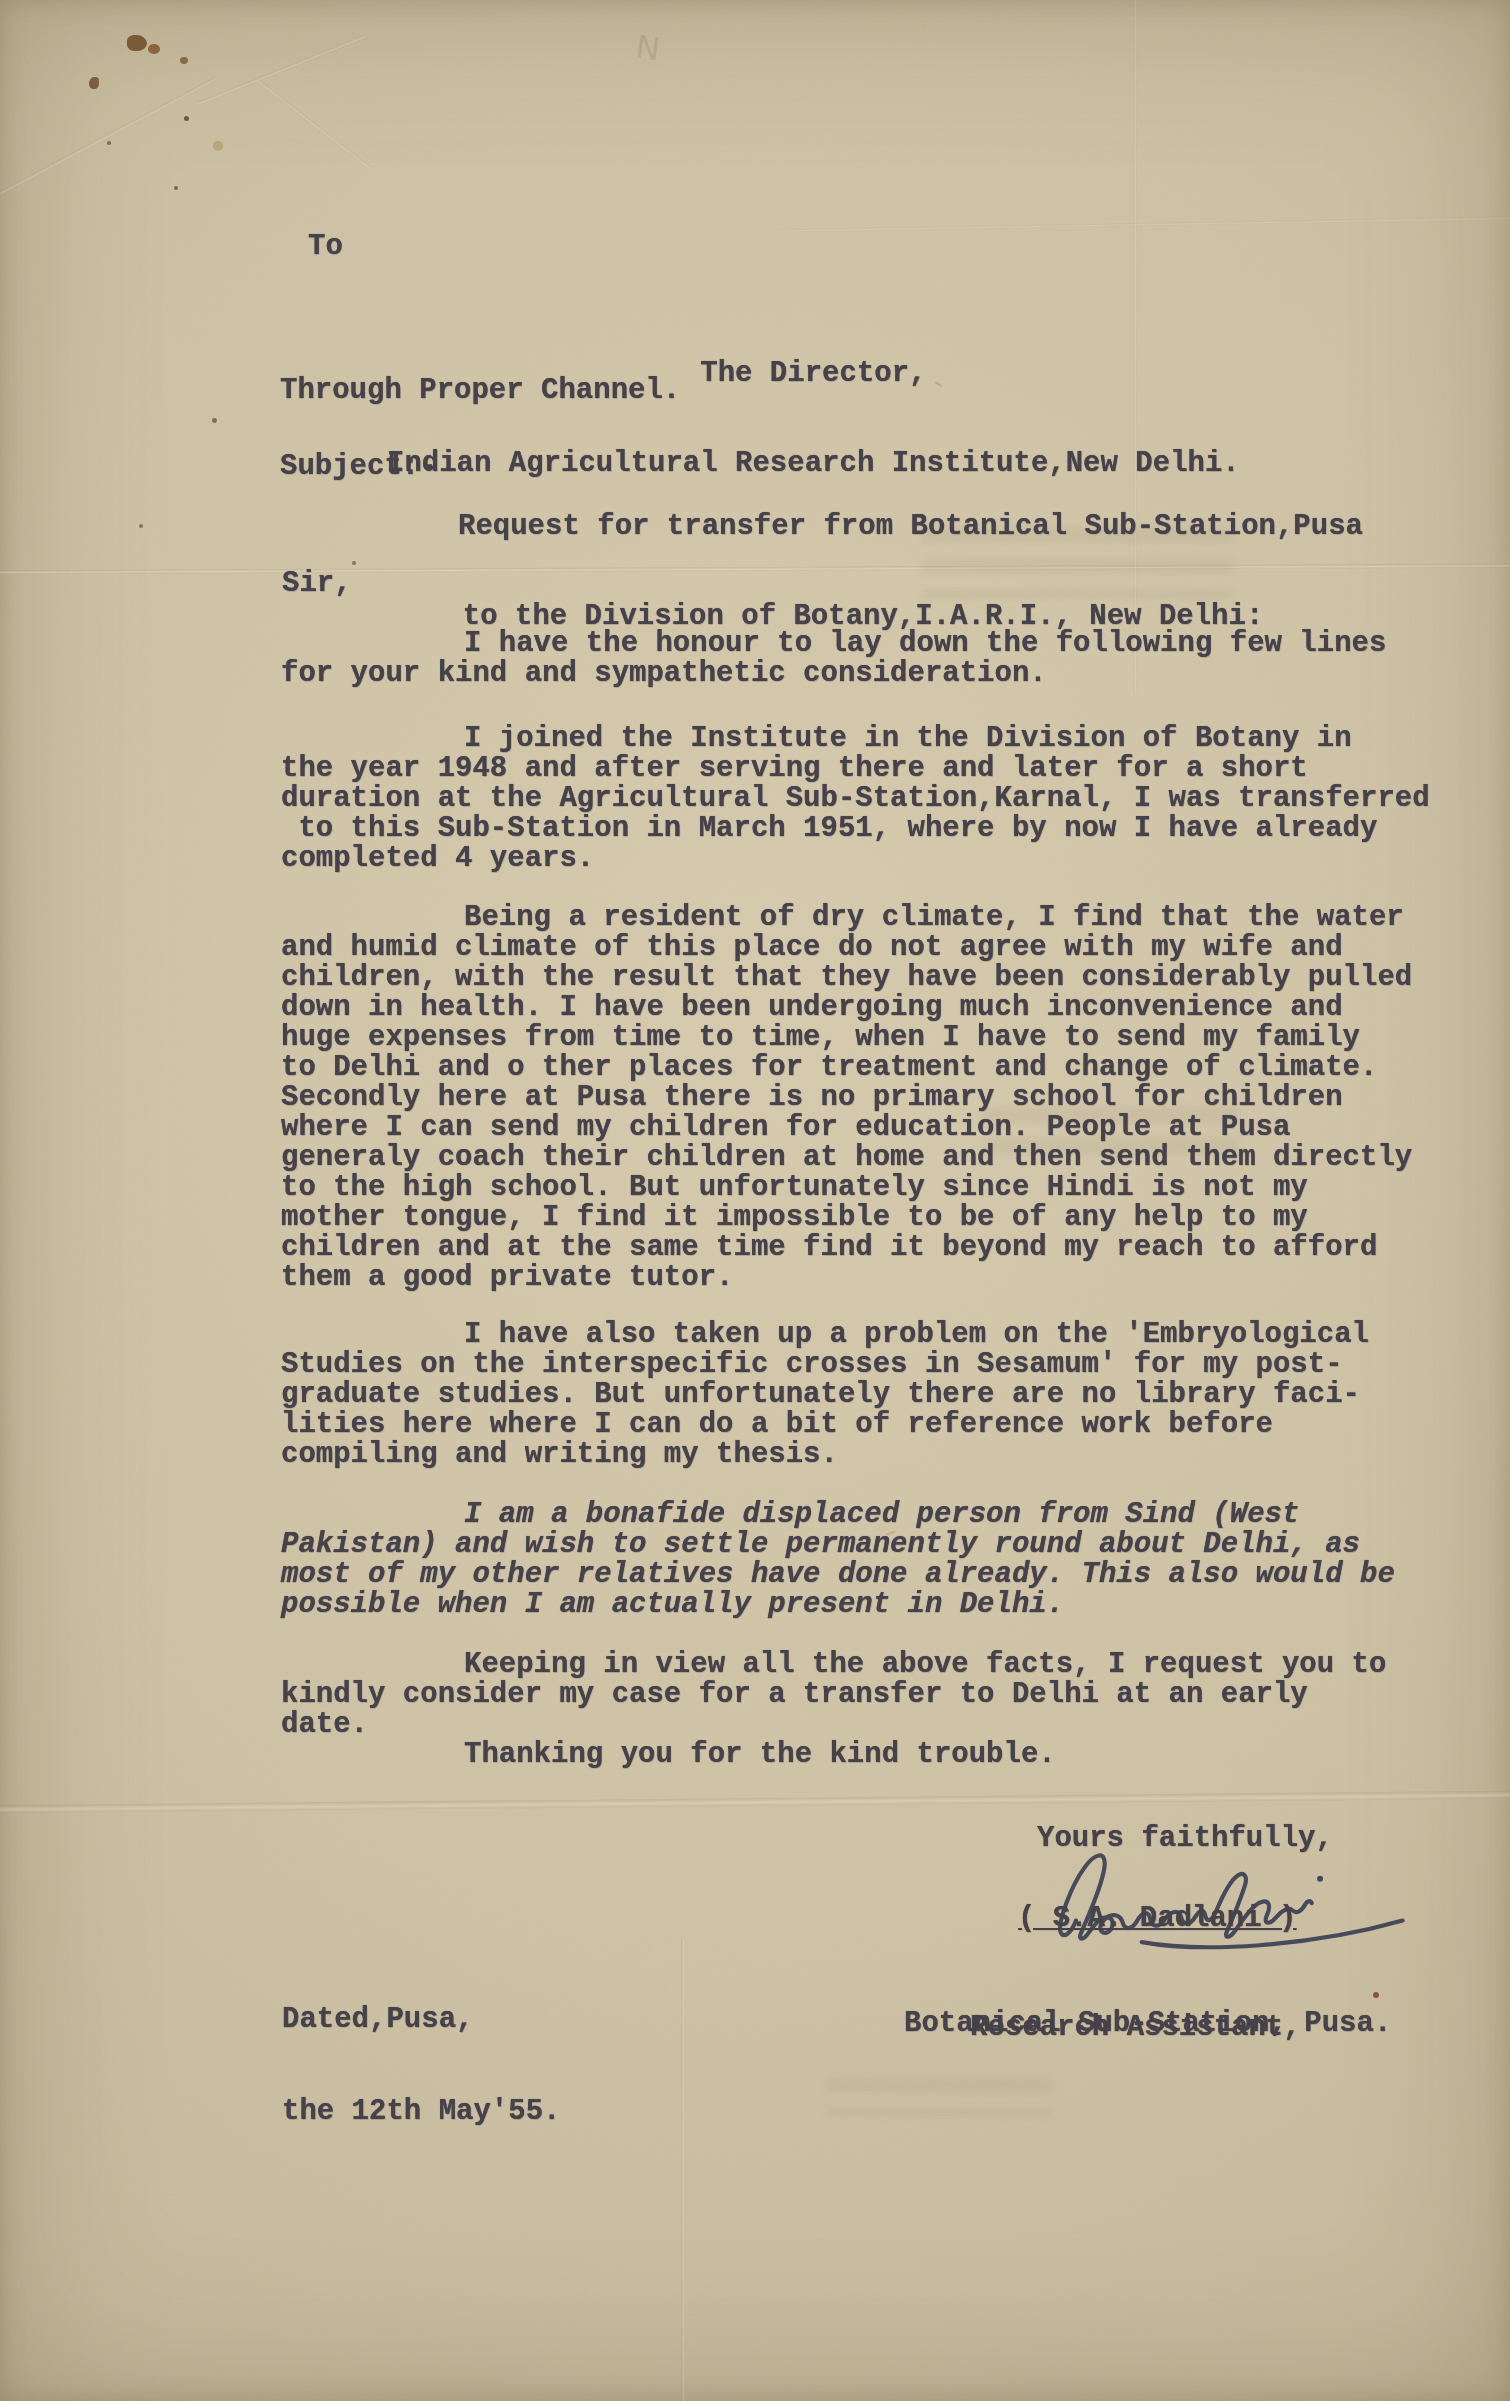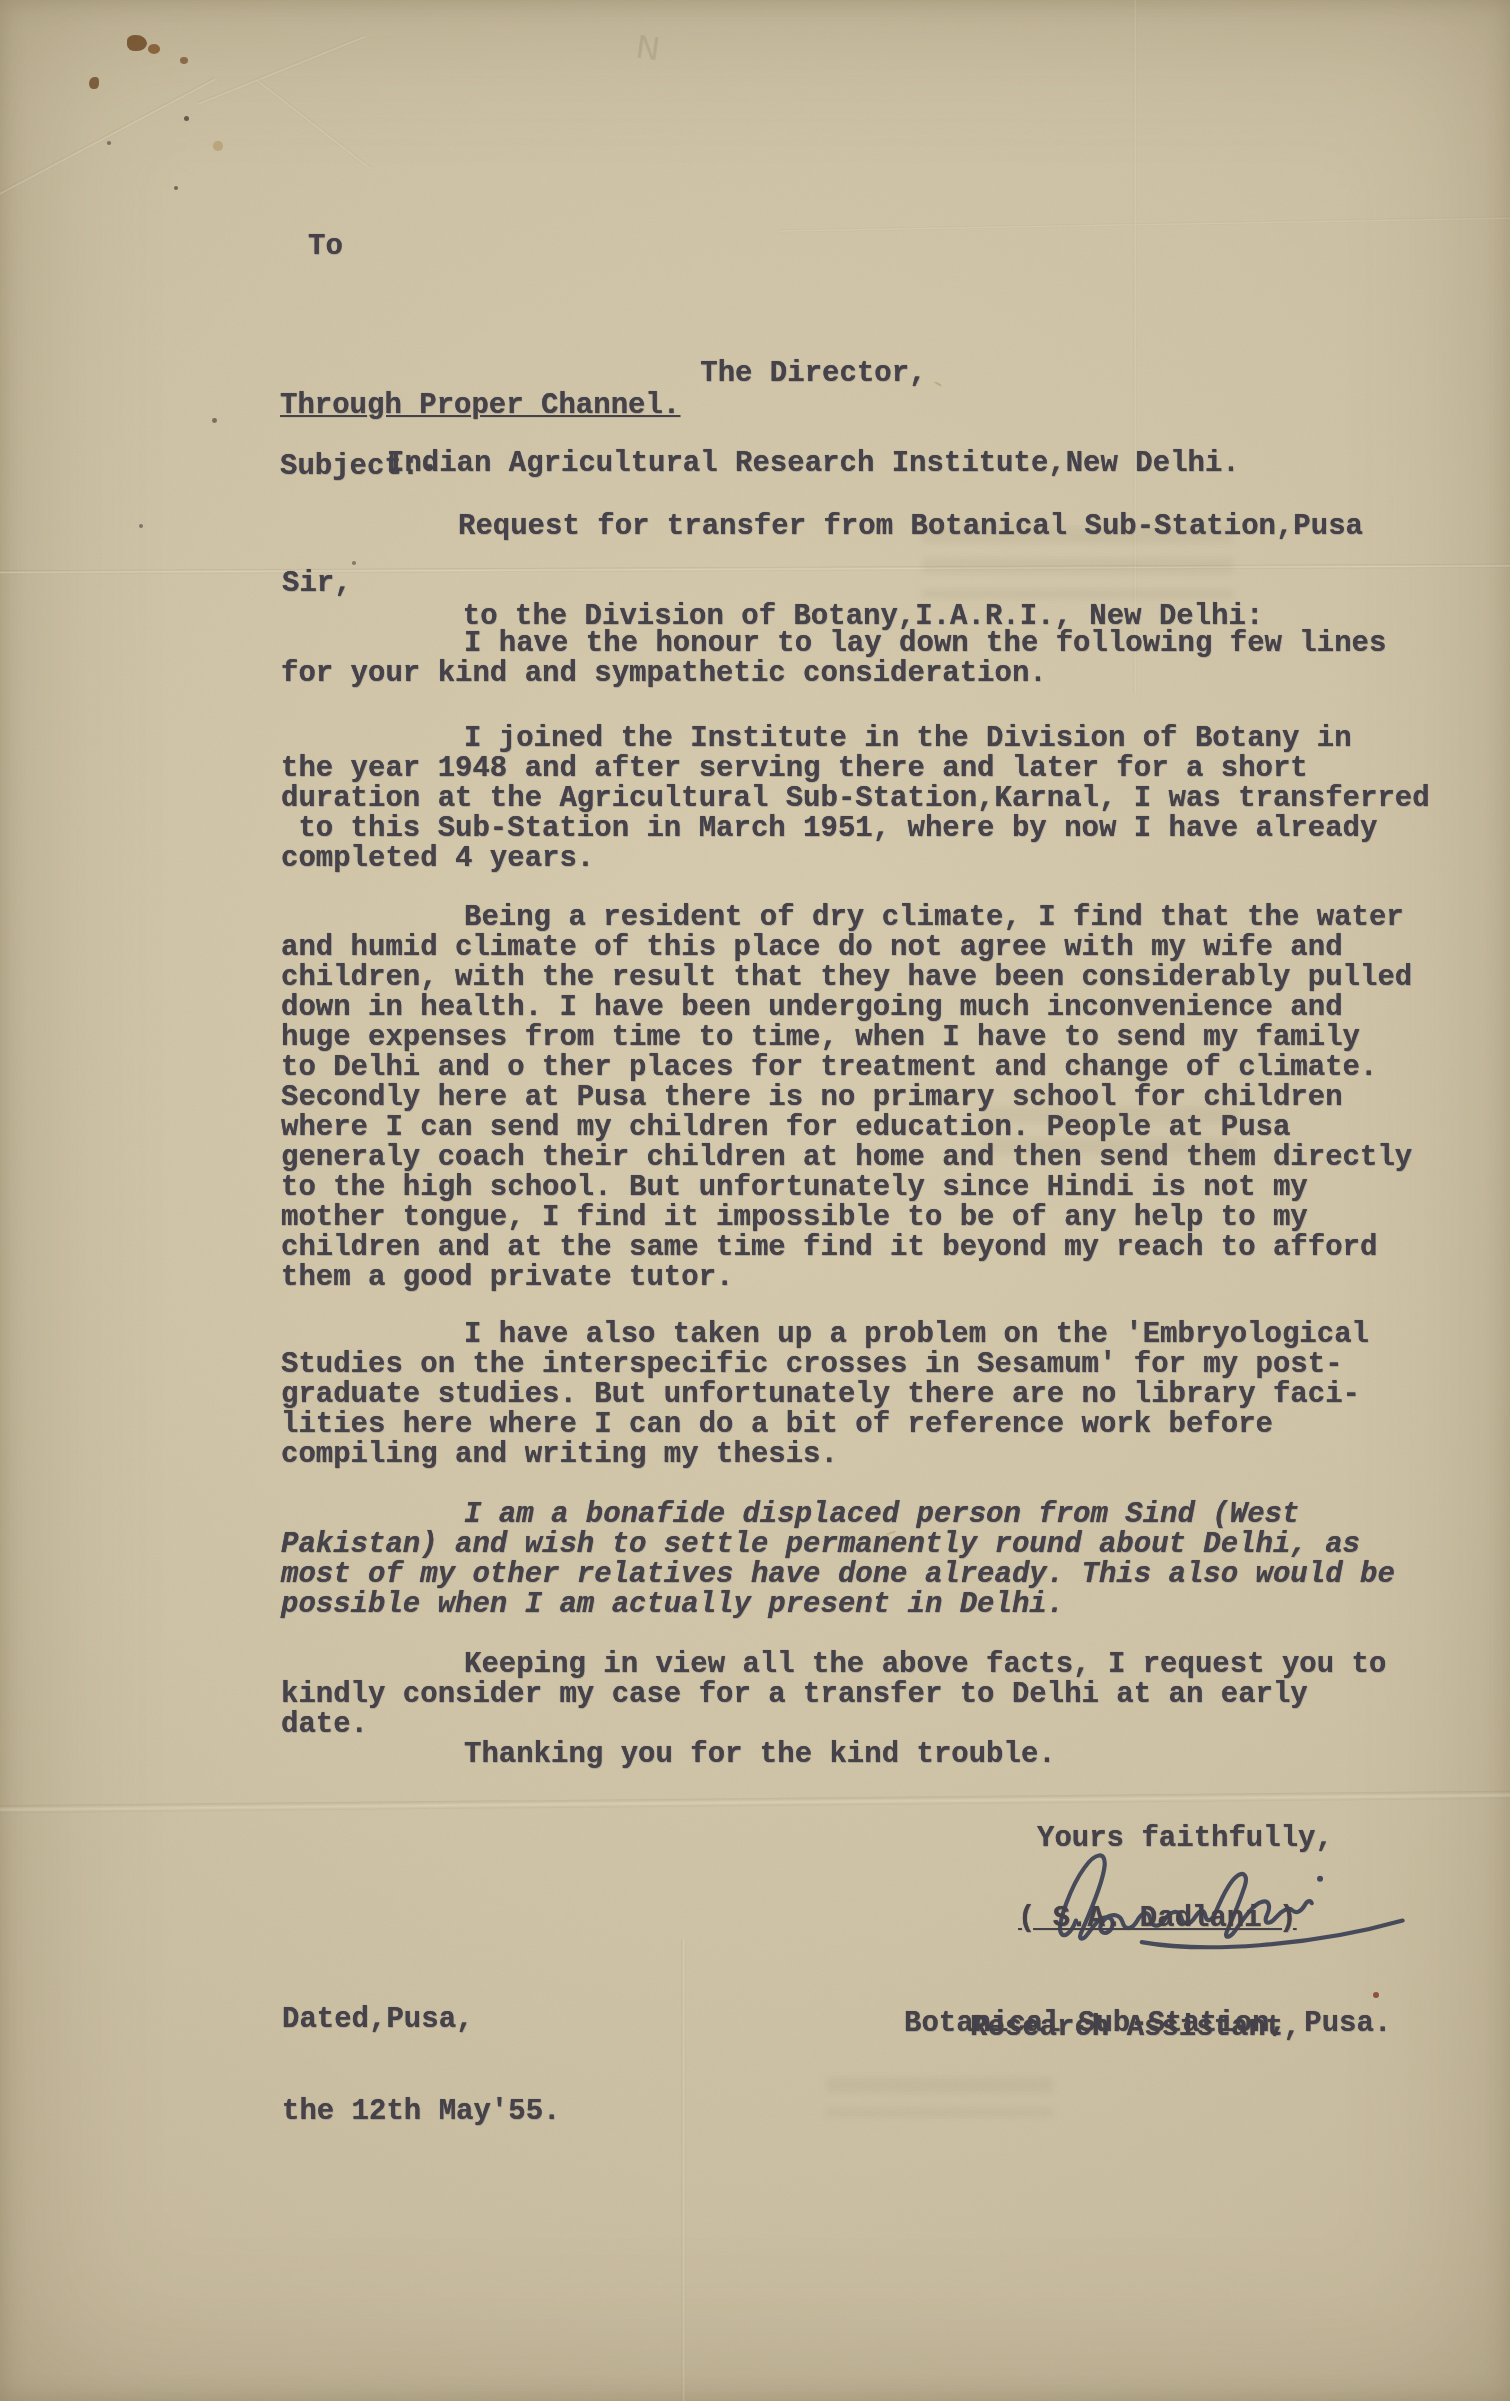--- a/index.html
+++ b/index.html
@@ -90,21 +90,21 @@
   <div class="ghost" style="left:826px;top:2077px;width:227px;height:40px;"></div>
   <div class="pencil" style="left:636px;top:29px;">N</div>
 
   <div class="tw soft" style="left:280px;top:232px;margin-left:28px;">To</div>
 
   <div class="tw soft" style="left:387px;top:299px;text-align:center;">
     <div class="tl">The Director,</div>
     <div class="tl">Indian Agricultural Research Institute,New Delhi.</div>
   </div>
 
-  <div class="tw soft" style="left:280px;top:391px;text-decoration:underline;">Through Proper Channel.</div>
+  <div class="tw soft" style="left:280px;top:376px;">Through Proper Channel.</div>
 
   <div class="tw soft" style="left:280px;top:452px;text-align:right;">Subject:-</div>
   <div class="tw soft" style="left:458px;top:452px;">
     <div class="tl">Request for transfer from Botanical Sub-Station,Pusa</div>
     <div class="tl" style="padding-left:4.8px;">to the Division of Botany,I.A.R.I., New Delhi:</div>
   </div>
 
   <div class="tw soft" style="left:282px;top:569px;">Sir,</div>
 
   <div class="tw soft" style="left:281px;top:629px;"><div class="tl ind">I have the honour to lay down the following few lines</div><div class="tl">for your kind and sympathetic consideration.</div></div>

